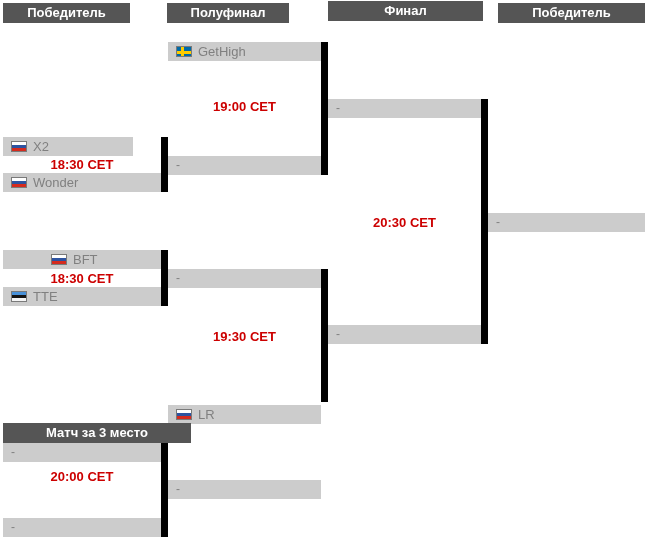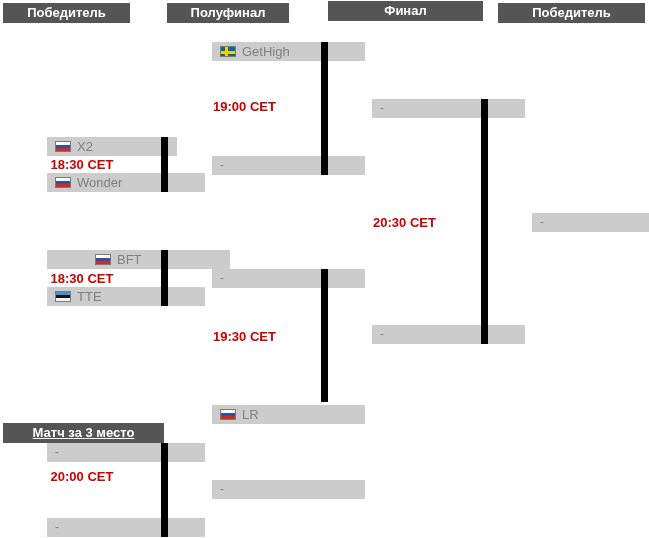--- a/index.html
+++ b/index.html
@@ -6,21 +6,21 @@
   body { font-family:"Liberation Sans", sans-serif; }
   .stage { position:relative; width:649px; height:538px; background:#ffffff; overflow:hidden; }
 
   .hdr {
     position:absolute; height:20px; background:#555555; color:#ffffff;
     font-weight:bold; font-size:13px; line-height:20px; text-align:center;
   }
   .slot {
     position:absolute; height:19px; background:#cccccc; color:#808080;
     font-size:13px; line-height:19px; display:flex; align-items:center;
-    padding-left:8px; box-sizing:border-box; white-space:nowrap; overflow:hidden;margin-left:44px;
+    padding-left:8px; box-sizing:border-box; white-space:nowrap; overflow:hidden;
   }
   .slot.empty { font-size:12px; }
   .time {
     position:absolute; height:16px; color:#cc0000; font-weight:bold;
     font-size:13px; line-height:16px; text-align:center;
   }
   .bar { position:absolute; width:7px; background:#000000; }
 
   .flag {
     width:16px; height:11px; box-sizing:border-box; border:1px solid #7a7a7a;
@@ -36,26 +36,26 @@
   }
   .flag-estonia {
     background: linear-gradient(to bottom, #4891d9 0 33%, #141414 33% 67%, #f5f5f5 67% 100%);
   }
 
   
   #hdr-qual   { left:3px;   top:3px; width:127px; }
   #hdr-semi   { left:167px; top:3px; width:122px; }
   #hdr-final  { left:328px; top:1px; width:155px; }
   #hdr-winner { left:498px; top:3px; width:147px; }
-  #hdr-third  { left:3px;   top:423px; width:161px;text-decoration:underline; }
+  #hdr-third  { left:3px;   top:423px; width:188px; }
 
   
   #slot-x2     { left:3px; top:137px; width:130px; }
   #slot-wonder { left:3px; top:173px; width:158px; }
-  #slot-bft    { left:3px; top:250px; width:183px;padding-left:48px; }
+  #slot-bft    { left:3px; top:250px; width:158px;padding-left:48px; }
   #slot-tte    { left:3px; top:287px; width:158px;align-items:center; }
   #slot-third-top    { left:3px; top:443px; width:158px; }
   #slot-third-bottom { left:3px; top:518px; width:158px; }
 
   
   #slot-gethigh { left:168px; top:42px;  width:153px; }
   #slot-semi1   { left:168px; top:156px; width:153px; }
   #slot-semi2   { left:168px; top:269px; width:153px; }
   #slot-lr      { left:168px; top:405px; width:153px;text-align:right; }
   #slot-third-result { left:168px; top:480px; width:153px; }

